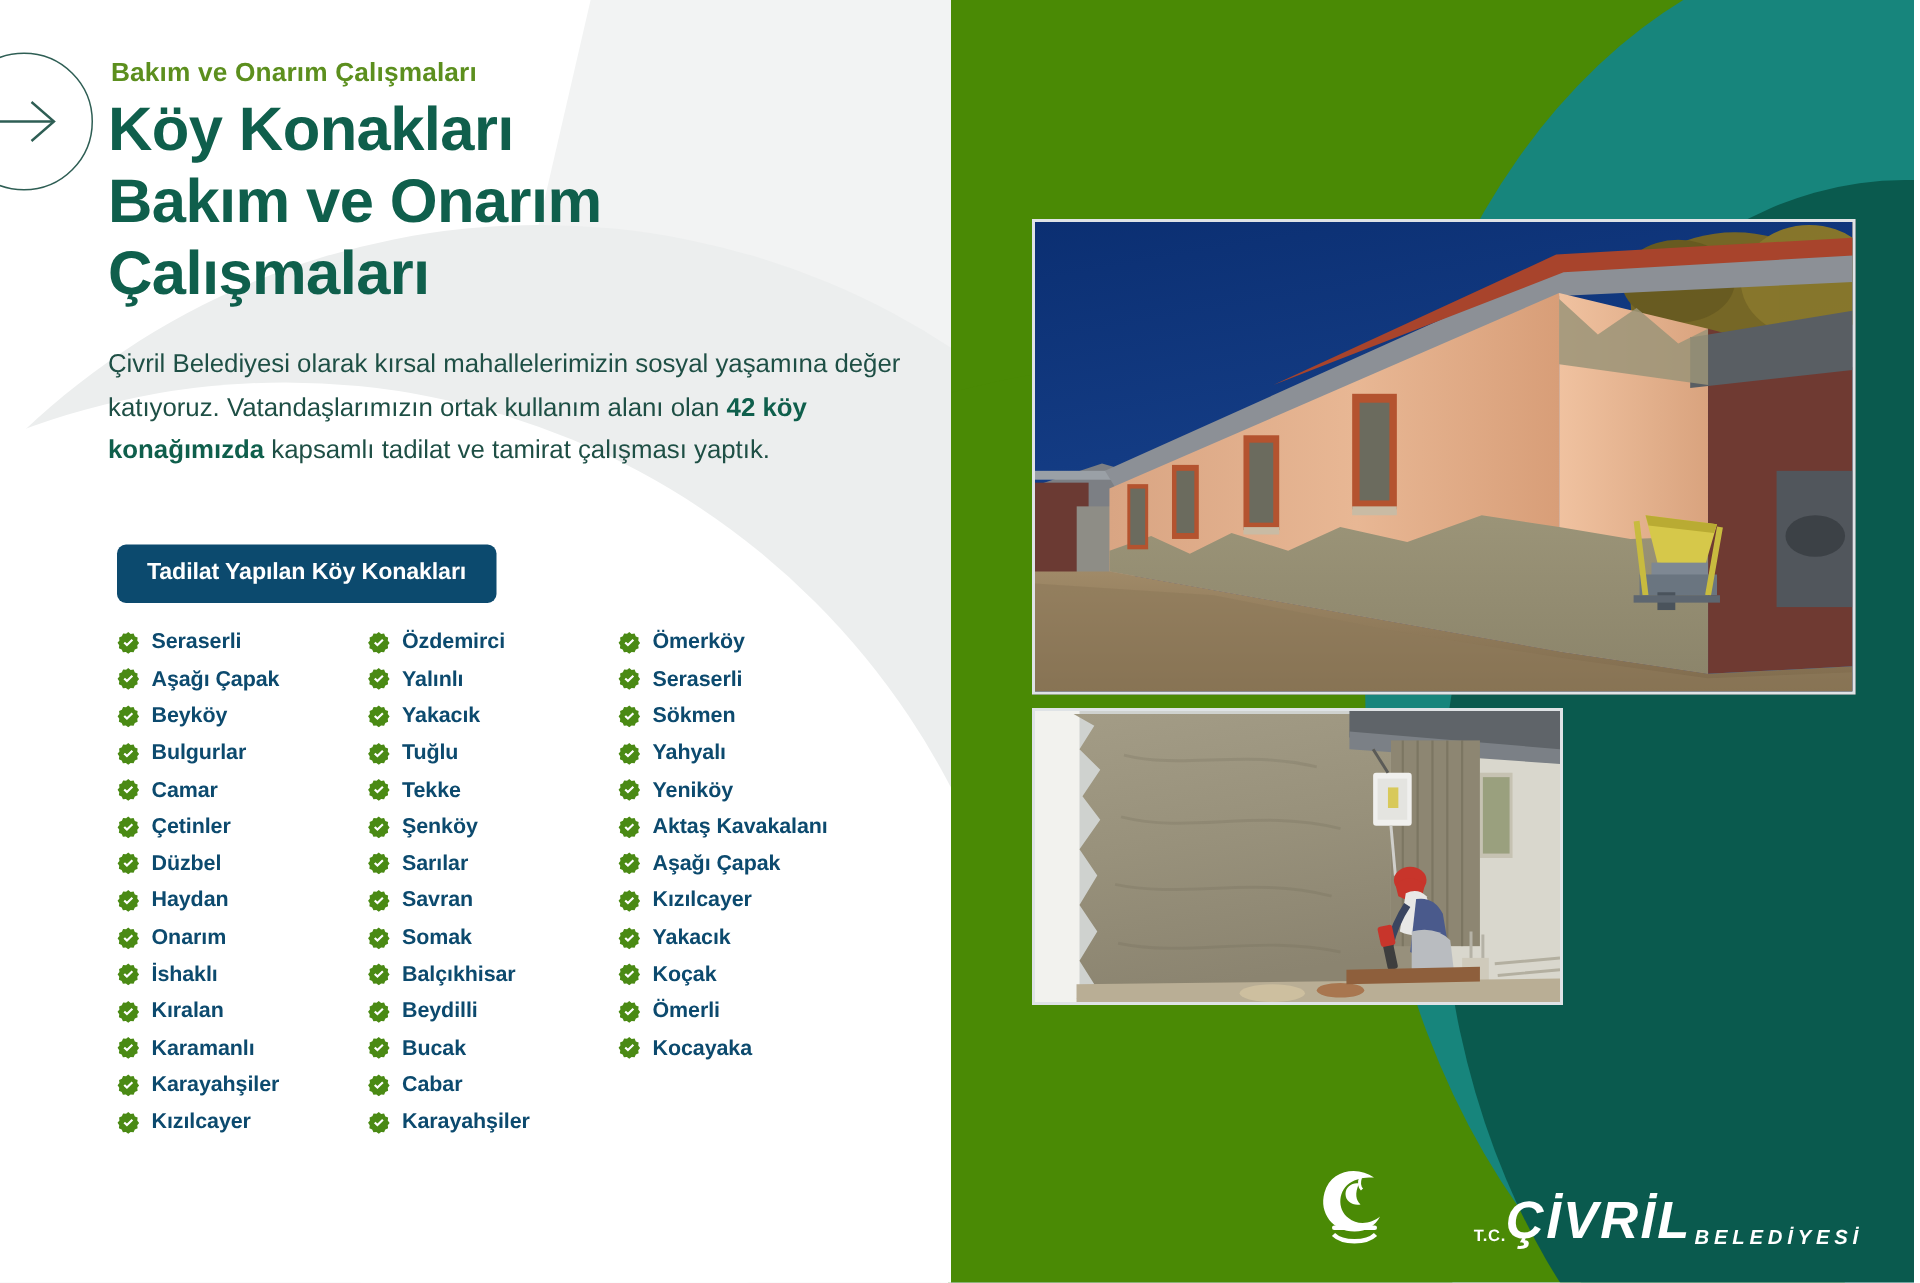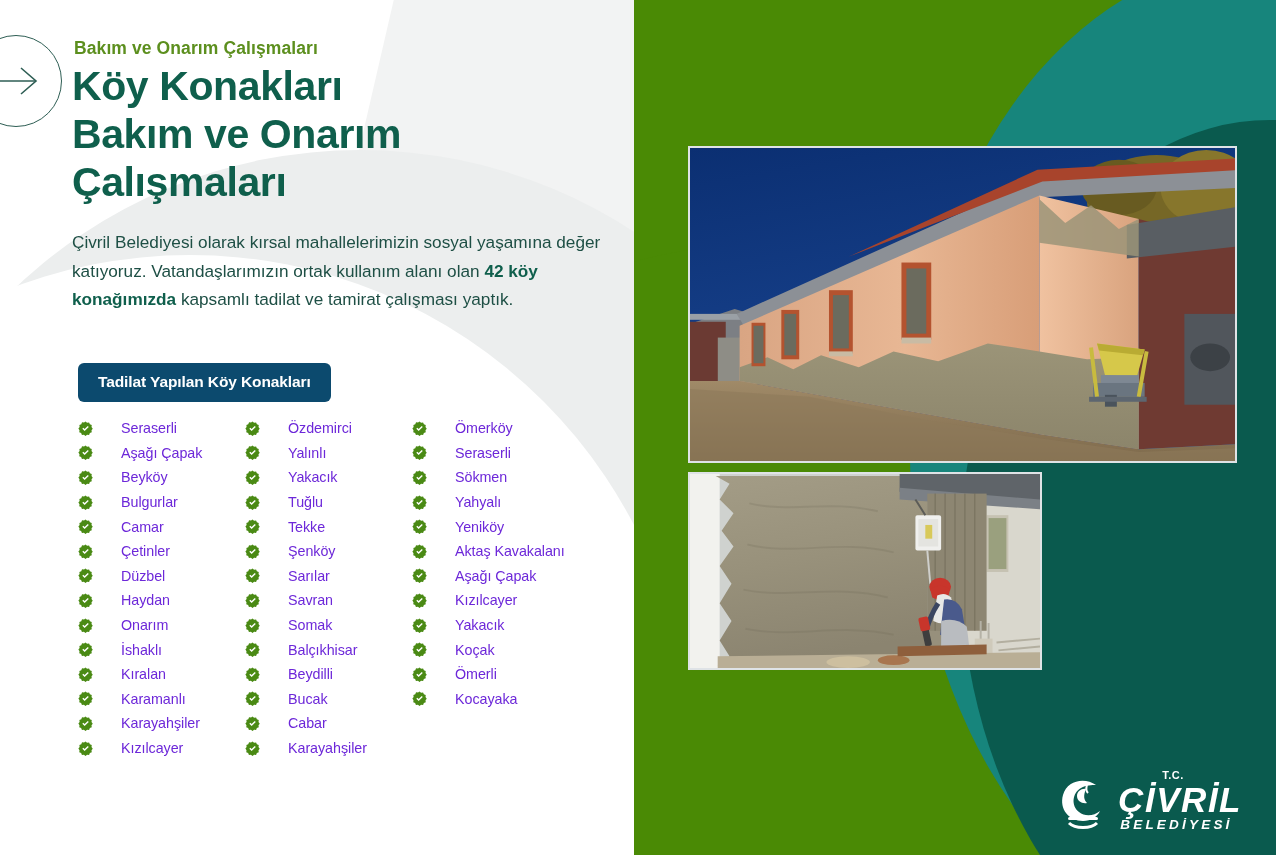--- a/index.html
+++ b/index.html
@@ -184,25 +184,24 @@
     gap:8px;
     height:24.6px;
   }
   .chk {
     flex:0 0 auto;
     width:15px; height:15px;
     display:block;
   }
   .list-label {
     font-size:14.3px;
-    font-weight:400;
-    color:#6d28d9;
+    font-weight:700;
+    color:#0c4a6e;
     white-space:nowrap;
     letter-spacing:-.05px;
-    margin-left:20px;
   }
 
   
   .photo {
     position:absolute;
     border:2px solid #dfe3e6;
     overflow:hidden;
     z-index:6;
     background:#555;
   }
@@ -214,21 +213,21 @@
   .logo {
     position:absolute;
     right:34px; bottom:24px;
     z-index:7;
     display:flex;
     align-items:flex-end;
     gap:7px;
     color:#ffffff;
   }
   .logo-mark { width:56px; height:56px; }
-  .logo-text { display:flex; flex-direction:column; line-height:1; }
+  .logo-text { display:flex; flex-direction:row; line-height:1;align-items:flex-end; }
   .logo-tc {
     font-size:11px; font-weight:800; letter-spacing:.5px;
     margin-bottom:1px; margin-left:44px;
   }
   .logo-name {
     font-size:35px; font-weight:800; letter-spacing:1.5px;
     font-style:italic;
   }
   .logo-sub {
     font-size:13.5px; font-weight:800; letter-spacing:3.2px;

